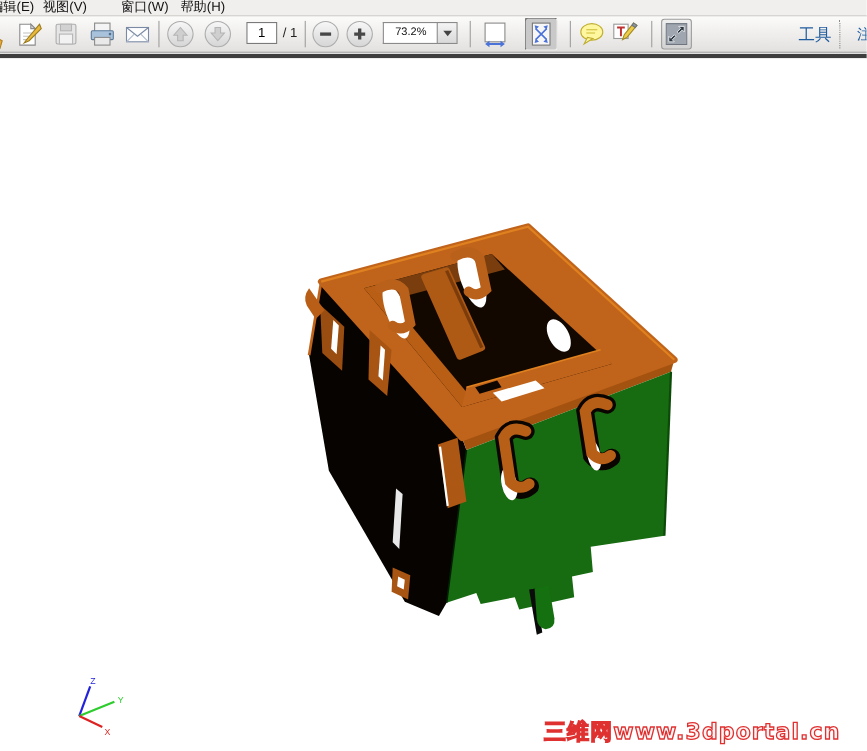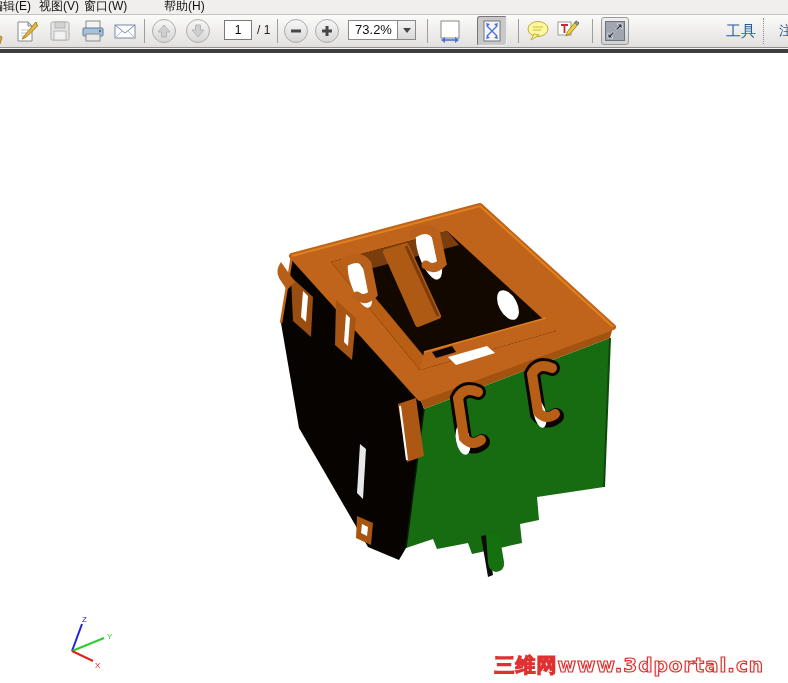--- a/index.html
+++ b/index.html
@@ -12,21 +12,21 @@
 
   
   .toolbar{position:absolute;left:0;top:15px;width:788px;height:32px;background:linear-gradient(#FBFBFA,#E3E1DF);border-bottom:1px solid #8E8E8E;}
   .tb{position:absolute;}
   .sep{position:absolute;top:4px;width:0;height:24px;border-left:1px solid #9E9E9E;}
   .dotsep{position:absolute;top:3px;width:0;height:26px;border-left:1px dotted #8a8a8a;}
   .icon-btn{width:26px;height:26px;top:3px;display:flex;align-items:center;justify-content:center;border-radius:3px;}
   .circle-btn{width:24px;height:24px;top:4px;border-radius:50%;background:linear-gradient(#F7F7F7,#D6D6D6);border:1px solid #ACACAC;box-sizing:border-box;display:flex;align-items:center;justify-content:center;}
   .page-input{position:absolute;left:224px;top:5px;width:26px;height:18px;border:1px solid #7A7A7A;text-align:center;font-size:12px;font-family:"Liberation Sans",sans-serif;padding:0;background:#fff;}
   .page-total{position:absolute;left:257px;top:8px;font-size:12px;color:#222;}
-  .zoom-field{position:absolute;left:348px;top:5px;width:49px;height:18px;border:1px solid #8A8A8A;border-right:none;background:#fff;font-size:13px;line-height:18px;text-align:center;color:#111;}
+  .zoom-field{position:absolute;left:348px;top:5px;width:49px;height:18px;border:1px solid #8A8A8A;border-right:none;background:#fff;font-size:10px;line-height:18px;text-align:center;color:#111;}
   .zoom-dd{position:absolute;left:397px;top:5px;width:19px;height:20px;box-sizing:border-box;border:1px solid #8A8A8A;background:linear-gradient(#F4F4F4,#D9D9D9);display:flex;align-items:center;justify-content:center;}
   .dd-tri{width:0;height:0;border-left:4px solid transparent;border-right:4px solid transparent;border-top:5px solid #444;}
   .pressed{background:#C9C9C9;border:1px solid #777;border-bottom-color:#EEE;border-right-color:#EEE;box-sizing:border-box;}
   .tools-label{position:absolute;left:726px;top:7px;font-size:15px;color:#1F5C9E;cursor:pointer;}
   .clipped-panel{position:absolute;left:779px;top:7px;width:9px;overflow:hidden;font-size:13px;color:#1F5C9E;white-space:nowrap;}
 
   
   .lightline{position:absolute;left:0;top:48px;width:788px;height:1px;background:#F2F2F2;}
   .strip{position:absolute;left:0;top:49px;width:788px;height:4px;background:#3E3E3E;}
   .doc{position:absolute;left:0;top:53px;width:788px;height:630px;background:#fff;}
@@ -37,21 +37,21 @@
     font-family:"DejaVu Sans",sans-serif;text-align:right;}
 </style>
 </head>
 <body>
 
 <div class="app">
 
   <div class="menubar">
     <span class="menu-item" style="left:-9px">编辑(E)</span>
     <span class="menu-item" style="left:39px">视图(V)</span>
-    <span class="menu-item" style="left:84px">窗口(W)</span>
+    <span class="menu-item" style="left:110px">窗口(W)</span>
     <span class="menu-item" style="left:164px">帮助(H)</span>
   </div>
 
   <div class="toolbar">
 
     <div class="tb" style="left:0;top:16px;width:8px;height:16px;overflow:hidden">
       <svg width="16" height="16" style="margin-left:-8px">
           <path d="M2 2l8 4-2 7-7-2z" fill="#E8A93C" stroke="#B07F1E"></path>
         </svg>
     </div>

